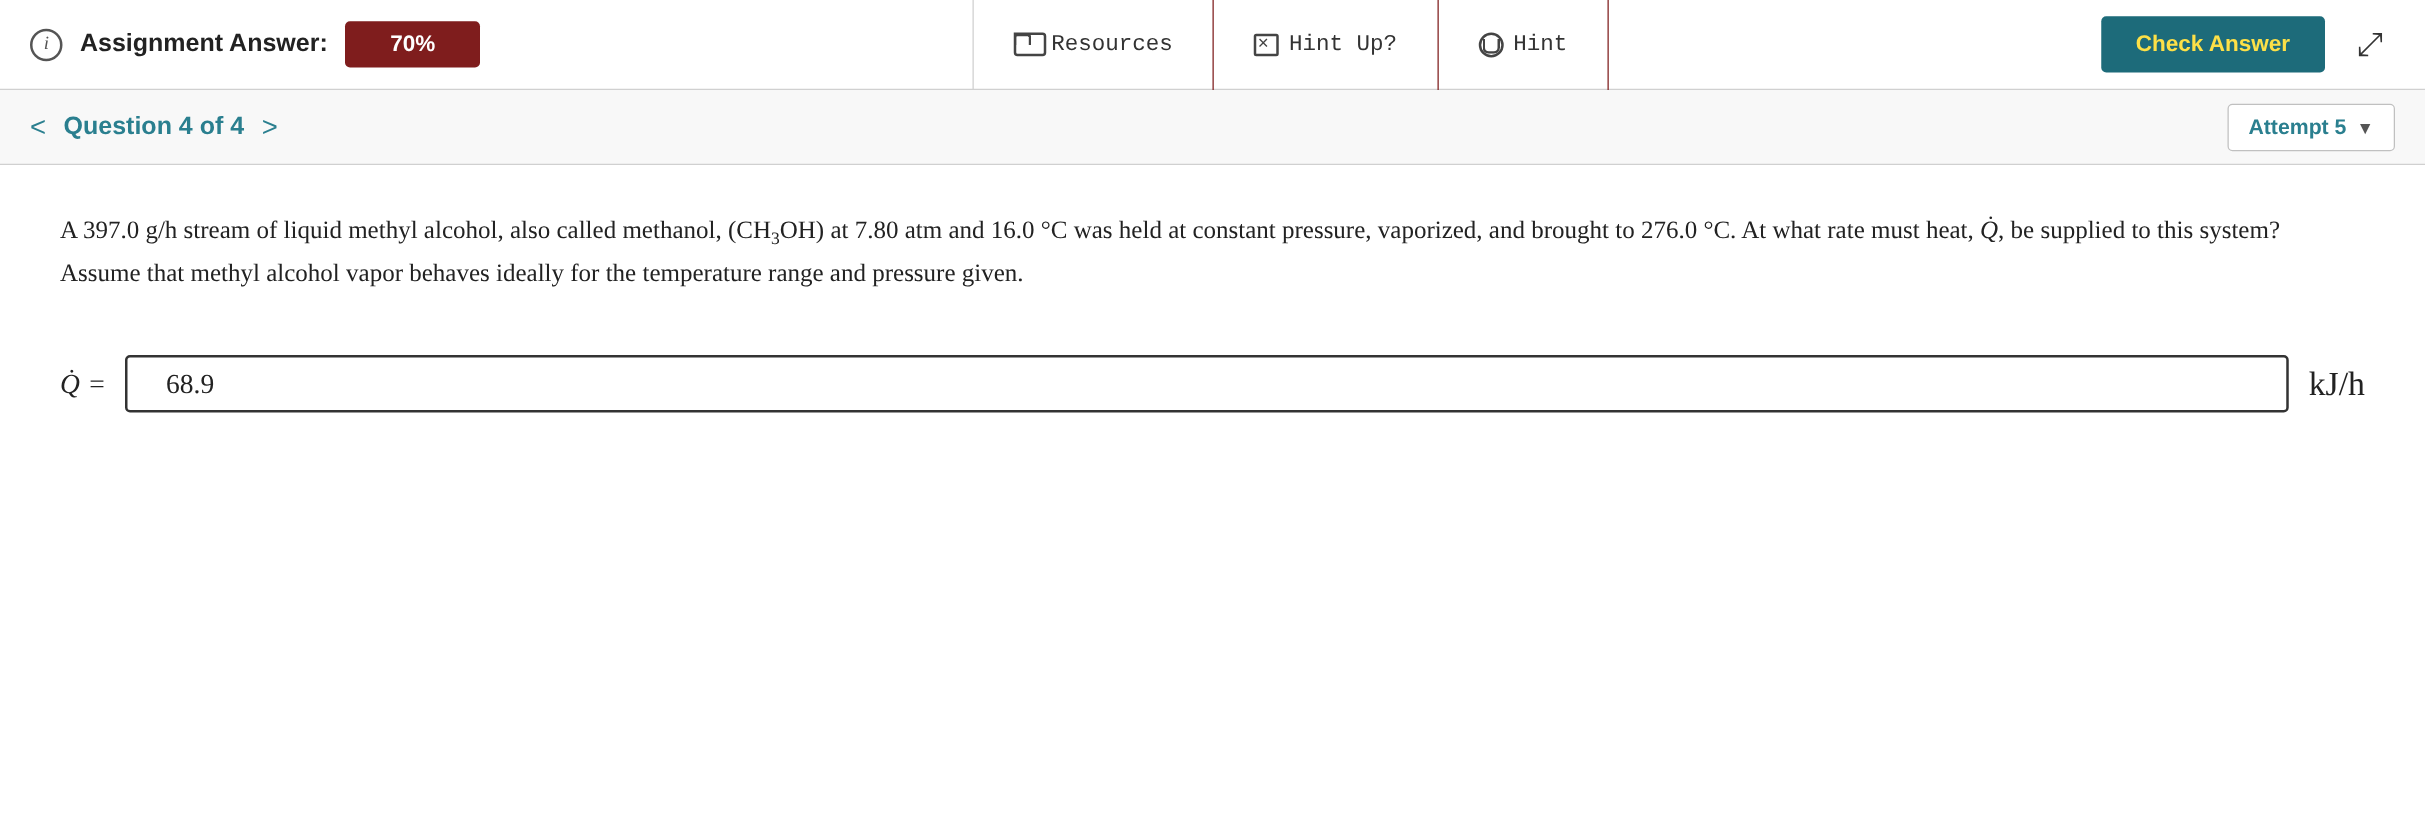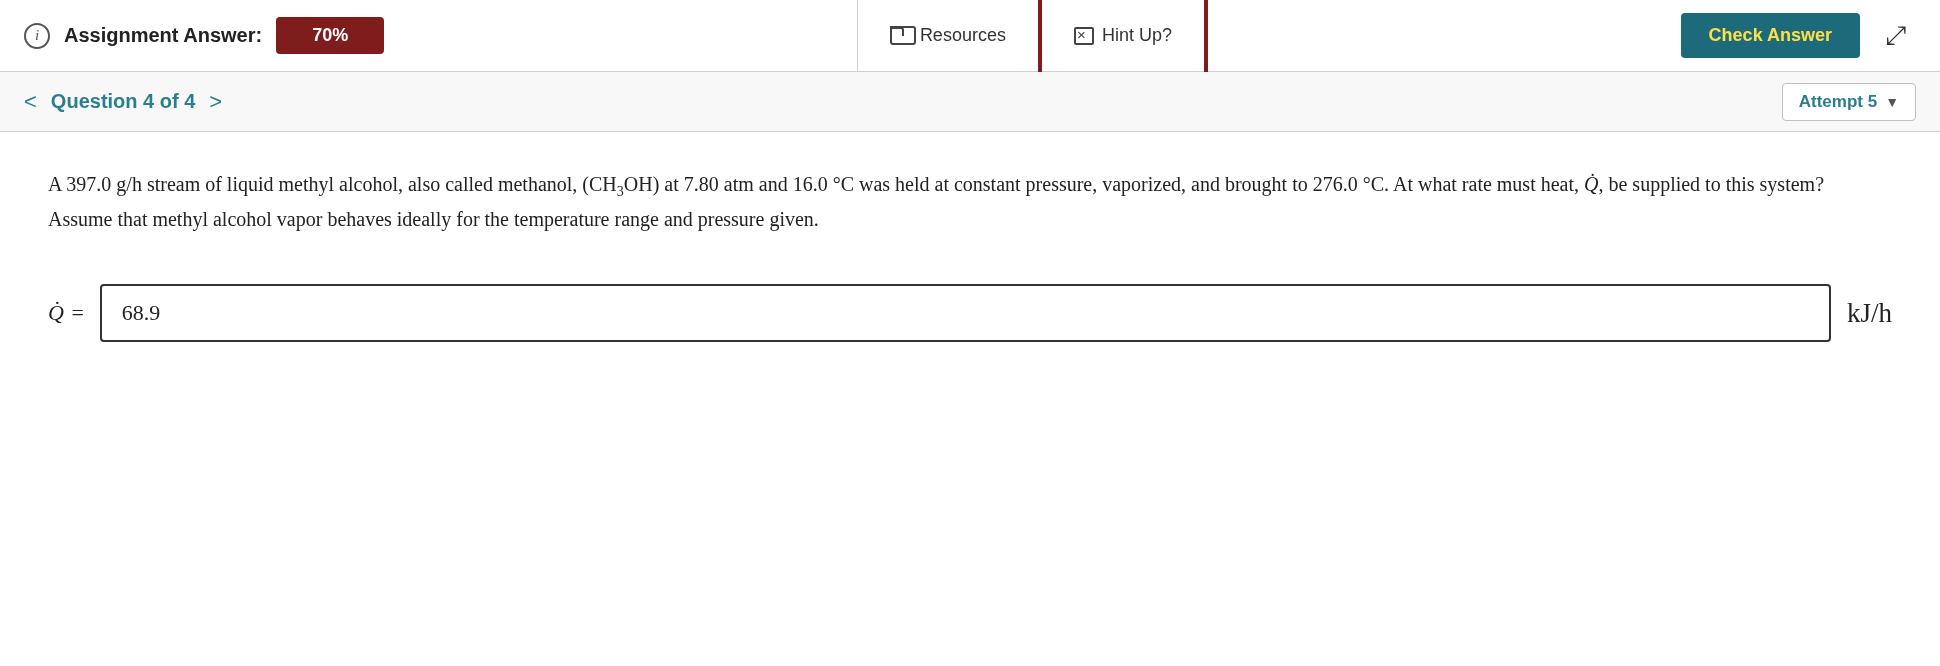--- a/index.html
+++ b/index.html
@@ -73,24 +73,24 @@
       gap: 0;
     }
 
     .header-nav-item {
       display: flex;
       align-items: center;
       gap: 8px;
       padding: 0 32px;
       height: 72px;
       border-left: 1px solid #d0d0d0;
-      border-right: 4px solid #7f1d1d;
+      border-right: 1px solid #7f1d1d;
       cursor: pointer;
       font-size: 18px;
-      font-family: Liberation Sans, sans-serif;
+      font-family: Liberation Mono, monospace;
       color: #333;
       user-select: none;
     }
 
     .header-nav-item:not(:first-child) {
       border-left: none;
     }
 
     .header-right {
       display: flex;
@@ -207,25 +207,25 @@
       font-family: Georgia, 'Times New Roman', serif;
       color: #222;
       white-space: nowrap;
       display: flex;
       align-items: center;
       gap: 2px;
     }
 
     .answer-input {
       flex: 1;
-      height: 58px;
+      height: 46px;
       border: 2px solid #333;
       border-radius: 4px;
       font-size: 22px;
-      padding: 0 20px;
+      padding: 0 31px;
       font-family: Georgia, 'Times New Roman', serif;
       color: #222;
       outline: none;
     }
 
     .unit-label {
       font-size: 27px;
       font-family: Georgia, 'Times New Roman', serif;
       color: #222;
       white-space: nowrap;
@@ -324,20 +324,24 @@
 
   <div class="header-center">
     <div class="header-nav-item">
       <span class="folder-icon"></span>
       <span>Resources</span>
     </div>
     <div class="header-nav-item">
       <span class="give-up-icon"></span>
       <span>Hint Up?</span>
     </div>
+    <div class="header-nav-item">
+      <span class="hint-icon"></span>
+      <span>Hint</span>
+    </div>
   </div>
 
   <div class="header-right">
     <button class="check-answer-btn">Check Answer</button>
     <div class="fullscreen-btn">
       <span class="fullscreen-arrows">⤢</span>
     </div>
   </div>
 </div>
 

